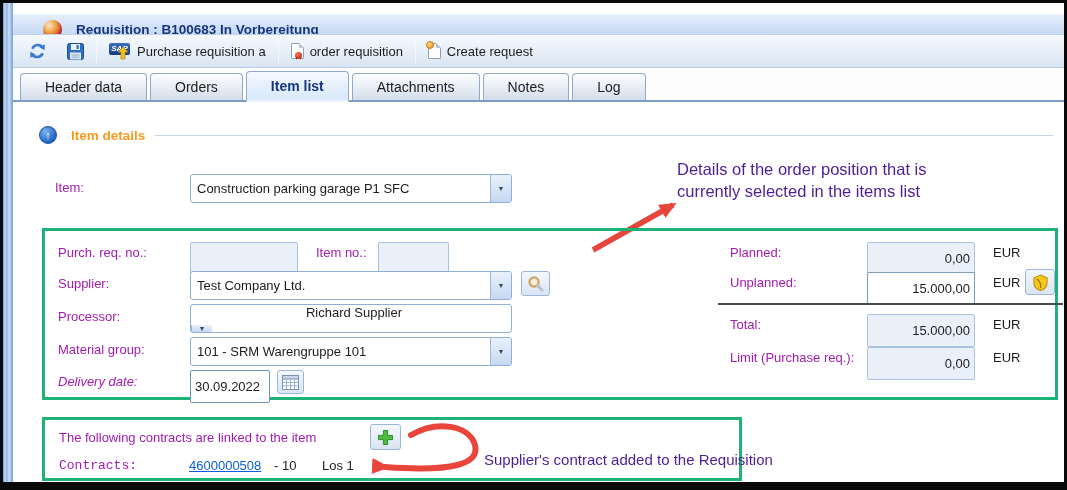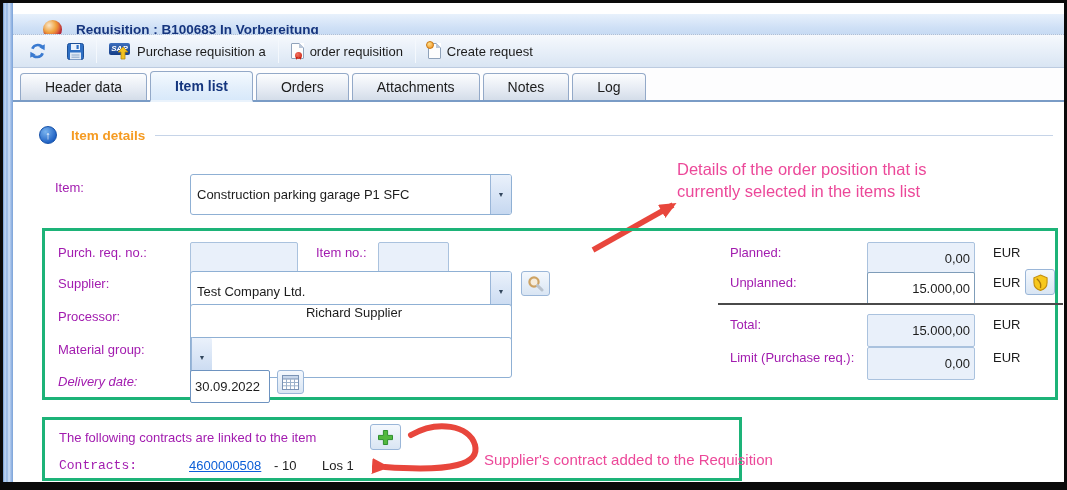--- a/index.html
+++ b/index.html
@@ -82,42 +82,42 @@
     background:radial-gradient(circle at 35% 30%,#7ab4ef,#1d5fc2 75%);
     border:1px solid #1450a8; color:#fff; font-size:11px; font-weight:bold;
     display:flex; align-items:center; justify-content:center; line-height:1;
   }
   .sec-title{ margin-left:14px; font-size:13.5px; font-weight:bold; color:#f59b22; }
   .sec-line{ position:absolute; left:142px; top:33px; width:898px; height:1px; background:#c6d4e8; }
 
   .lbl{ position:absolute; font-size:13px; color:#a21caf; white-space:nowrap; }
 
   
-  .combo{ position:absolute; height:41px; background:#fff; border:1px solid #8fb0d4; border-radius:3px; display:flex; align-items:center; }
+  .combo{ position:absolute; height:29px; background:#fff; border:1px solid #8fb0d4; border-radius:3px; display:flex; align-items:center; }
   .combo .val{ flex:1; font-size:13px; color:#1c1c1c; padding-left:6px; white-space:nowrap; overflow:hidden; }
   .dd-btn{
     width:21px; align-self:stretch; border-left:1px solid #9ab6d8; border-radius:0 2px 2px 0;
     background:linear-gradient(180deg,#eaf1fb,#c6d8f0);
     display:flex; align-items:center; justify-content:center; font-size:7px; color:#33475e; cursor:default;
   }
   .field{ font-family:inherit; font-size:13px; color:#1c1c1c; border:1px solid #7f9db9; border-radius:2px; padding:0 4px; height:33px; }
   .field.ro{ background:#e9f0fa; border-color:#aac2de; }
   .field.num{ text-align:right; }
   .sq-btn{
     position:absolute; border:1px solid #9ab6d8; border-radius:3px;
     background:linear-gradient(180deg,#f4f8fd,#d9e5f3);
     display:flex; align-items:center; justify-content:center; cursor:default;
   }
 
   .hl-box{ position:absolute; border:3px solid #1db378; background:transparent; }
   .divider{ position:absolute; height:2px; background:#4a4a4a; }
 
   .eur{ position:absolute; font-size:13px; color:#1c1c1c; }
 
-  .note{ position:absolute; color:#ec4899; white-space:pre-line; }
+  .note{ position:absolute; color:#4c1d95; white-space:pre-line; }
   .note.big{ font-size:16.5px; line-height:1.32; }
   .note.small{ font-size:15px; }
 
   .link{ font-size:13px; color:#0b5ed7; text-decoration:underline; cursor:pointer; }
   .ctext{ font-size:13px; color:#1c1c1c; }
 
   .arrow-svg{ position:absolute; overflow:visible; pointer-events:none; }
 </style>
 </head>
 <body>
@@ -173,22 +173,22 @@
       <span class="page-ico">
         <span class="fold"></span>
           <span class="badge-dot"></span>
       </span>
       <span>Create request</span>
     </button>
   </div>
 
   <div class="tabbar">
     <div class="tab">Header data</div>
+    <div class="tab">Orders</div>
     <div class="tab selected">Item list</div>
-    <div class="tab">Orders</div>
     <div class="tab">Attachments</div>
     <div class="tab">Notes</div>
     <div class="tab">Log</div>
   </div>
 
   <div class="content">
 
     <div class="sec-head">
       <div class="up-circle">↑</div>
       <div class="sec-title">Item details</div>
@@ -232,20 +232,21 @@
     </div>
 
     <div class="lbl" style="left:45px; top:207px;">Processor:</div>
     <div class="combo" style="left:177px; top:202px; width:322px;flex-direction:column;">
       <span class="val">Richard Supplier</span>
       <span class="dd-btn">▼</span>
     </div>
 
     <div class="lbl" style="left:45px; top:240px;">Material group:</div>
     <div class="combo" style="left:177px; top:235px; width:322px;">
+      <span class="val">101 - SRM Warengruppe 101</span>
       <span class="dd-btn">▼</span>
     </div>
 
     <div class="lbl" style="left:45px; top:272px;font-style:italic;">Delivery date:</div>
     <input class="field" style="position: absolute; left: 177px; top: 268px; width: 80px; border-color: rgb(110, 147, 192);" value="30.09.2022">
     <div class="sq-btn" style="left:264px; top:268px; width:27px; height:24px;">
       <svg width="17" height="15" viewBox="0 0 17 15">
         <rect x="0.5" y="0.5" width="16" height="14" fill="#fff" stroke="#7a93b5"></rect>
         <rect x="0.5" y="0.5" width="16" height="3.5" fill="#c7d6ea" stroke="#7a93b5"></rect>
         <line x1="4.5" y1="4" x2="4.5" y2="14" stroke="#9cb1ca"></line>

